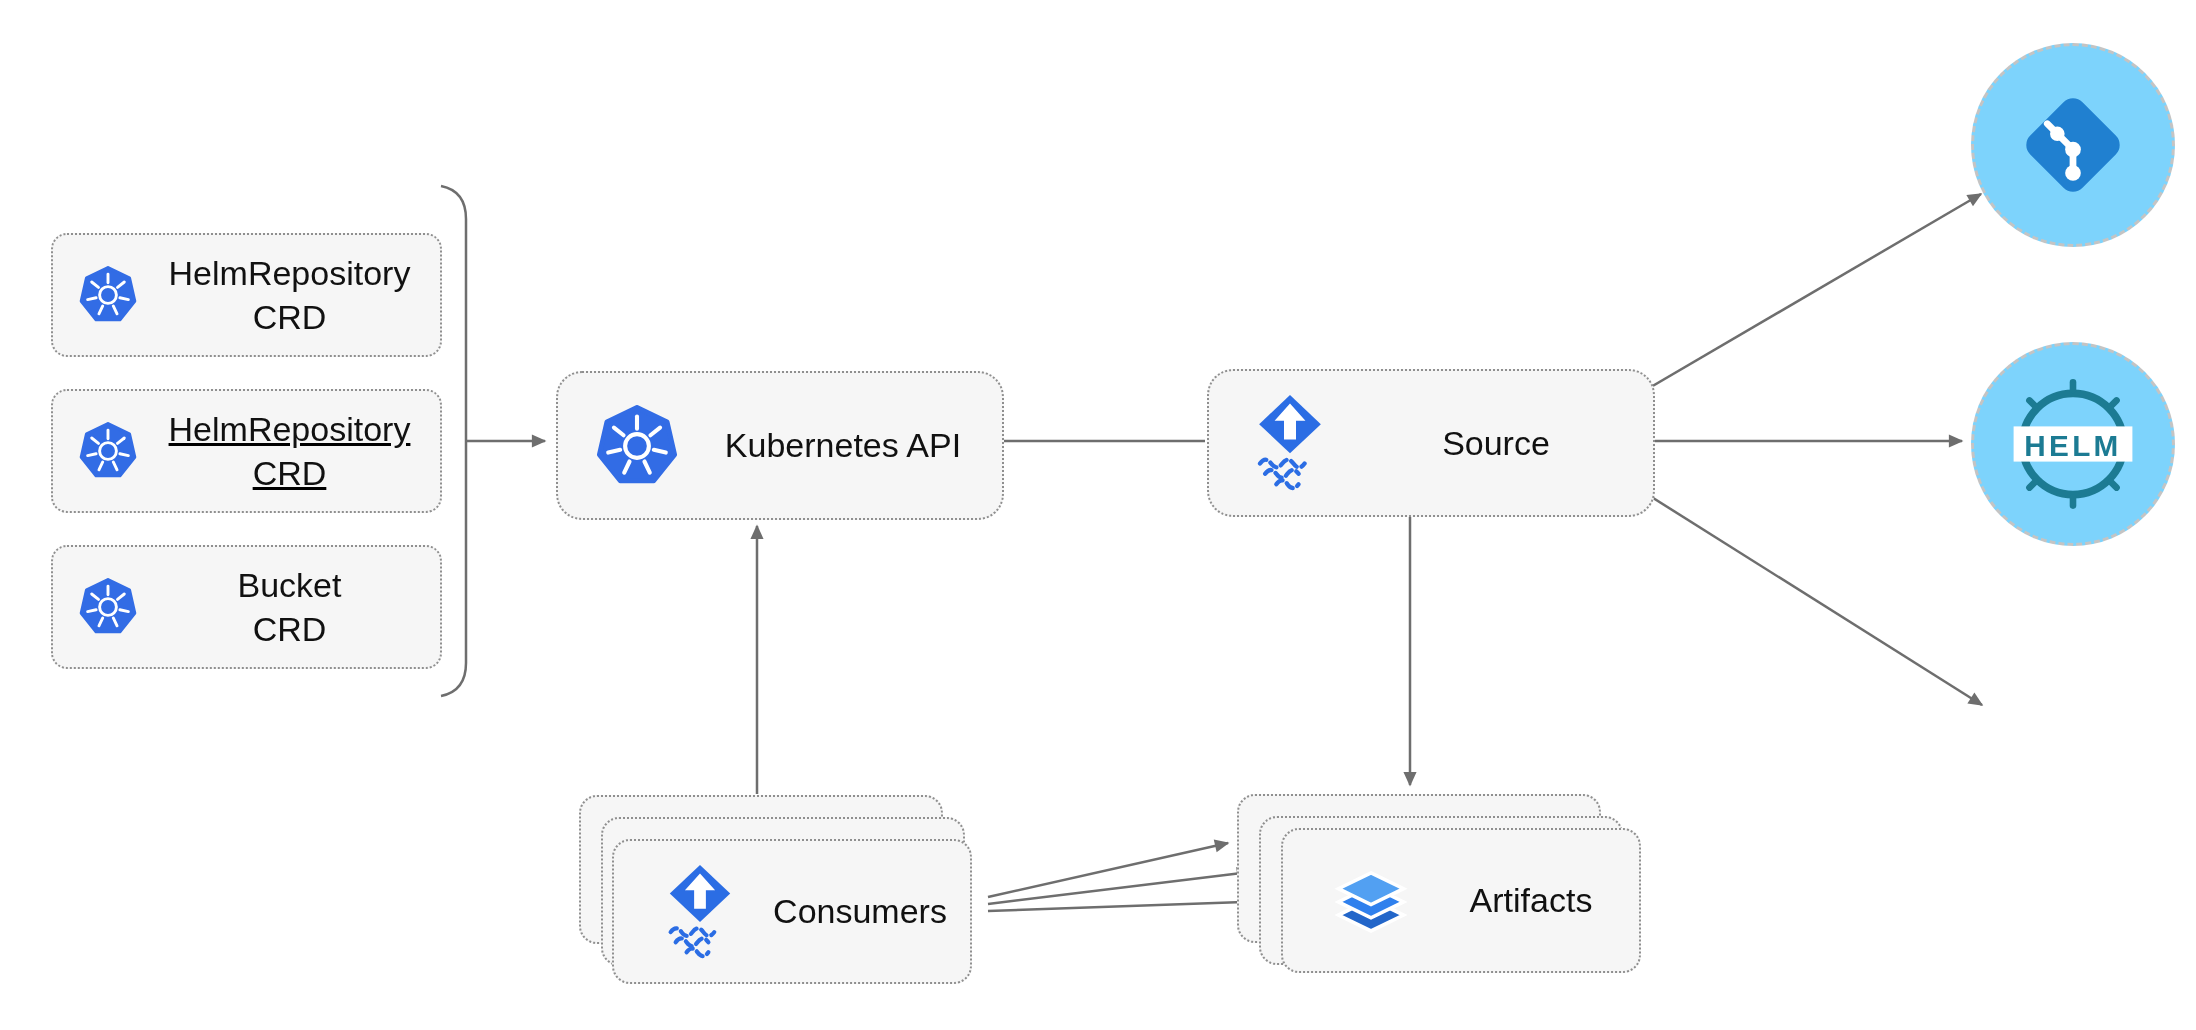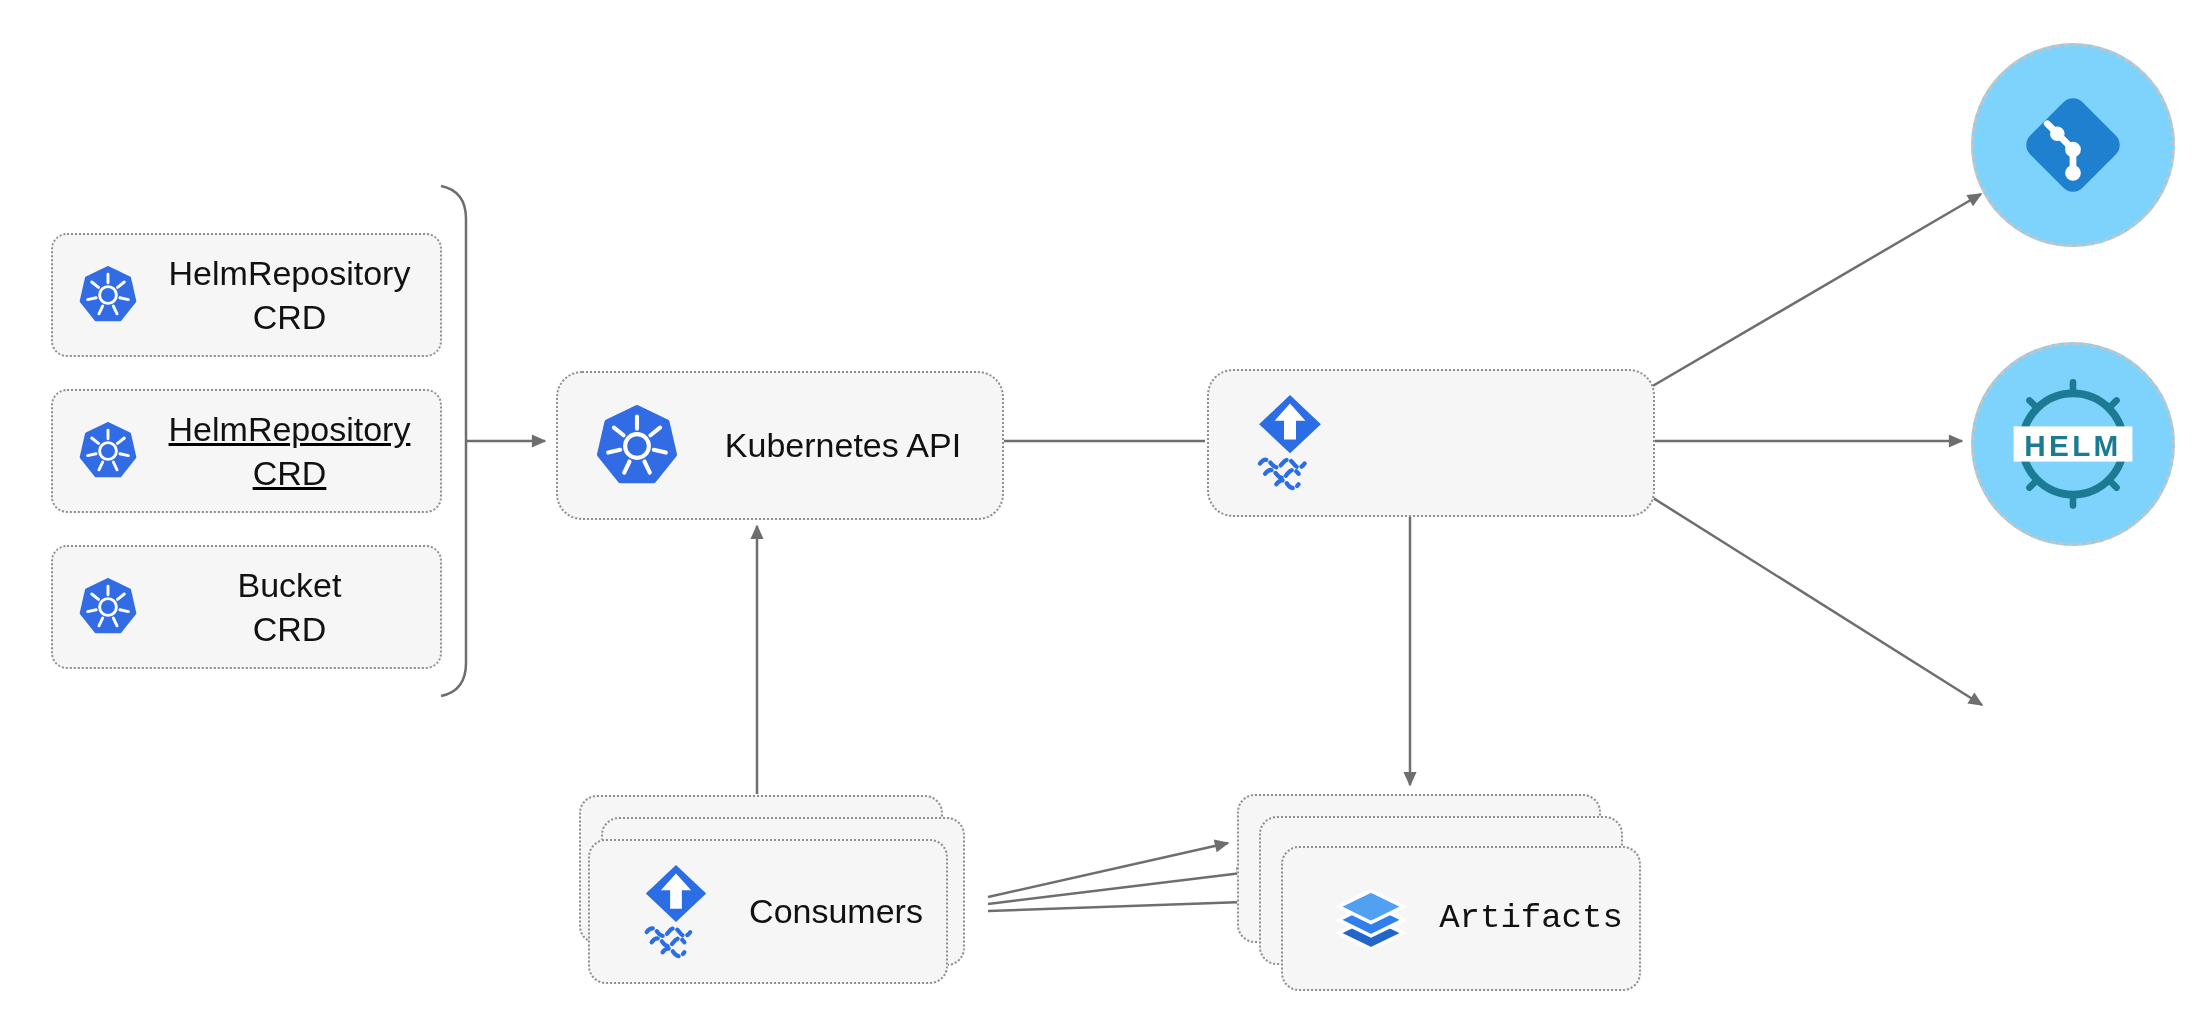--- a/index.html
+++ b/index.html
@@ -125,20 +125,21 @@
         <use href="#sym-k8s"></use>
       </svg>
     <div class="txt">Kubernetes API</div>
   </div>
 
   <div class="node bigbox" style="left:1207px; top:369px; width:406px; height:144px;">
     <svg class="icon" style="width:86px;height:96px" viewBox="0 0 100 112">
         <use href="#sym-flux"></use>
       </svg>
     <div class="txt">
+      <span>Source</span>
     </div>
   </div>
 
   <div class="circle" style="left:1971px; top:43px;">
     <svg style="width:112px;height:112px" viewBox="0 0 100 100">
       <rect x="17" y="17" width="66" height="66" rx="12" transform="rotate(45 50 50)" fill="var(--git-blue,#2080D0)"></rect>
       <g stroke="#fff" stroke-width="6" stroke-linecap="round">
         <line x1="27" y1="31" x2="50" y2="54"></line>
         <line x1="50" y1="54" x2="50" y2="75"></line>
       </g>
@@ -163,32 +164,32 @@
       </g>
       <rect x="6" y="44" width="108" height="32" fill="#fff"></rect>
       <text class="svg-label" x="60" y="71" text-anchor="middle" font-size="27" font-weight="bold" style="letter-spacing:3px" fill="var(--helm-teal,#1C7B93)">HELM</text>
     </svg>
   </div>
 
 
   <div>
     <div class="stack-card" style="left:579px; top:795px;"></div>
     <div class="stack-card" style="left:601px; top:817px;"></div>
-    <div class="stack-card front" style="left:588px; top:839px;align-items:center;">
+    <div class="stack-card front" style="left:612px; top:839px;align-items:center;">
       <svg class="icon" style="width:84px;height:94px" viewBox="0 0 100 112">
           <use href="#sym-flux"></use>
         </svg>
       <div class="txt">Consumers</div>
     </div>
   </div>
 
   <div>
     <div class="stack-card" style="left:1237px; top:794px;"></div>
     <div class="stack-card" style="left:1259px; top:816px;"></div>
-    <div class="stack-card front" style="left:1281px; top:846px;font-family:Liberation Mono, monospace;">
+    <div class="stack-card front" style="left:1281px; top:828px;">
       <svg class="icon" style="width:88px;height:88px" viewBox="0 0 100 100">
         <polygon points="50,48 87,66 50,84 13,66" fill="var(--layers-blue-bottom,#2366C9)" stroke="#fff" stroke-width="4"></polygon>
         <polygon points="50,33 87,51 50,69 13,51" fill="var(--layers-blue-mid,#2F80ED)" stroke="#fff" stroke-width="4"></polygon>
         <polygon points="50,18 87,36 50,54 13,36" fill="var(--layers-blue-top,#52A0F2)" stroke="#fff" stroke-width="4"></polygon>
       </svg>
       <div class="txt">Artifacts</div>
     </div>
   </div>
 
 </div>

